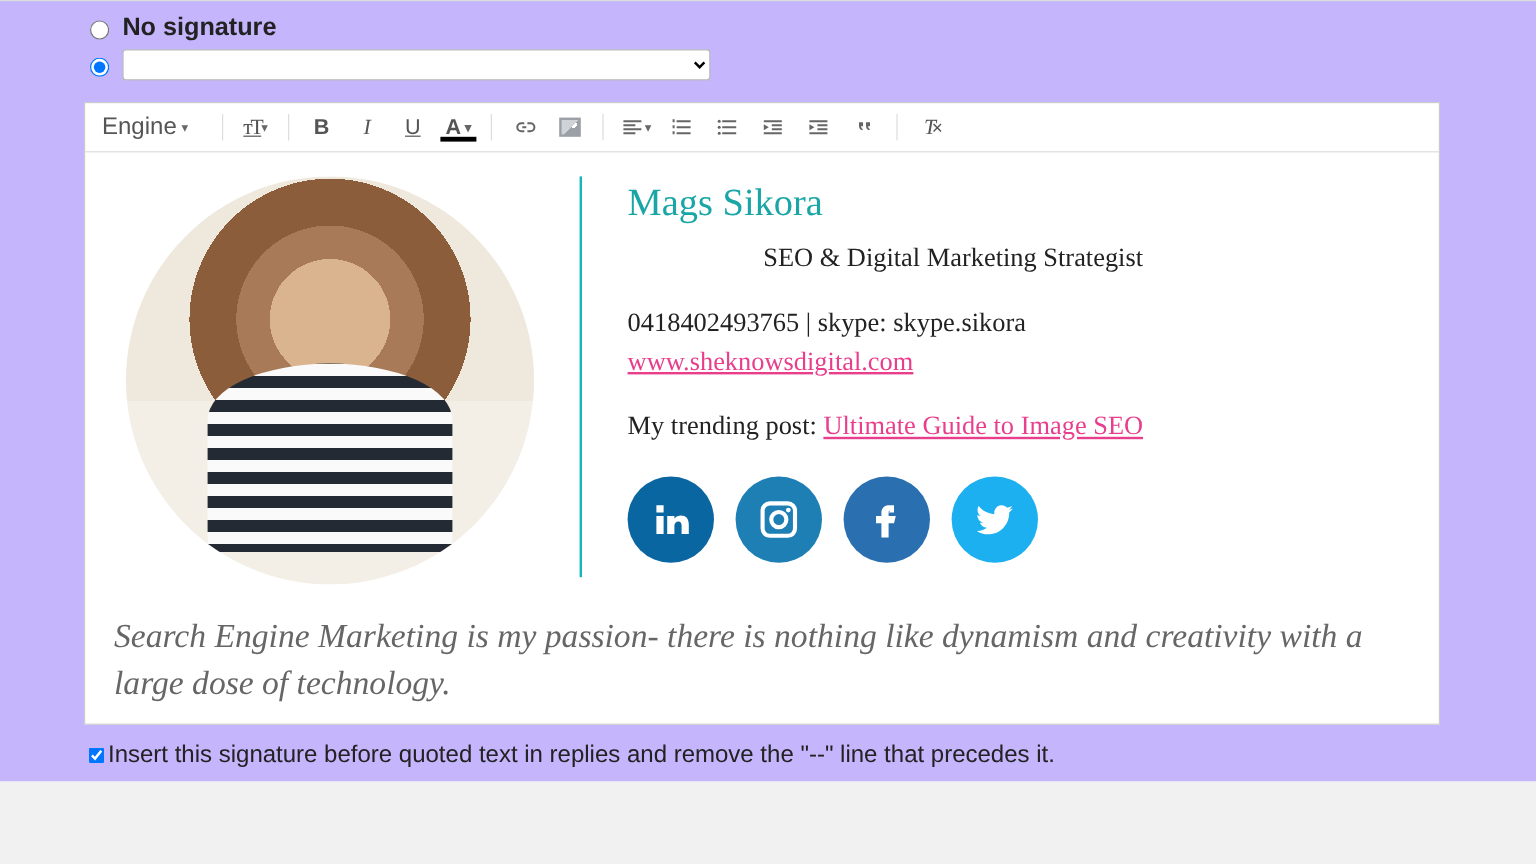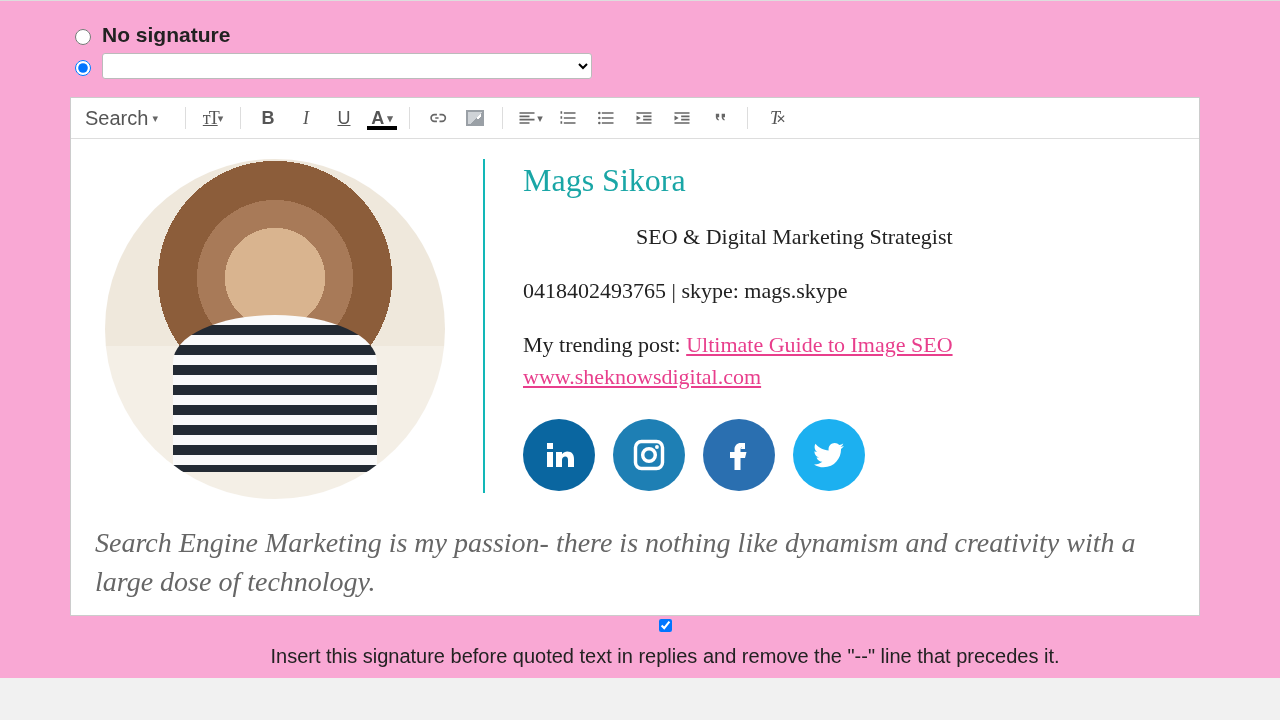--- a/index.html
+++ b/index.html
@@ -7,22 +7,22 @@
     margin: 0;
     font-family: Arial, Helvetica, sans-serif;
     background: #f1f1f1;
     width: 1280px;
     height: 720px;
     overflow: hidden;
     font-size: 16px;
     color: #222;
   }
   .page {
-    background: #f9a8d4;
-    padding: 16px 20px 10px 70px;
+    background: #c4b5fd;
+    padding: 4px 20px 10px 70px;
     border-top: 1px solid #ddd;
   }
   .radio-row {
     display: flex;
     align-items: center;
     gap: 8px;
     margin-top: 6px;
   }
   .radio-row label { font-size: 21px; }
   .bold { font-weight: bold; }
@@ -107,21 +107,21 @@
     margin-bottom:6px;
   }
   .info {
     padding-top:4px;
     font-size:22px;
     line-height:1.45;
   }
   .info .name {
     color:#1aa6a6;
     font-size:32px;
-    margin:0 0 18px 0;
+    margin:0 0 8px 0;
   }
   .info .title { margin:0 0 22px 0;text-align:right; }
   .pink { color:#e83e8c; text-decoration:underline; }
   .trend-label { }
   .socials {
     display:flex; gap:18px; margin-top:26px;
   }
   .sbtn {
     width:72px; height:72px; border-radius:50%;
     display:flex; align-items:center; justify-content:center;
@@ -133,24 +133,24 @@
   .fb { background:#2a6fb0;}
   .tw { background:#1cb0f0;}
   .tagline {
     font-style:italic;
     color:#666;
     font-size:28px;
     margin-top:24px;
     line-height:1.4;
   }
   .insert-row {
-    display:flex; align-items:center; gap:10px;
+    display:flex; align-items:center; 
+    margin-top:14px;
     font-size:20px;
     color:#222;
-    flex-direction:column;
   }
   .tri-down { font-size:11px; color:#666;}
   .font-size-icon { font-family:Georgia,serif; letter-spacing:-2px;text-decoration:underline;}
   .bold-i{ font-weight:bold;}
   .ital-i{ font-style:italic; font-family:Georgia,serif;}
   .under-i{ text-decoration:underline;}
   .colorA { position:relative; font-weight:bold;}
   .colorA .bar{ position:absolute; left:2px; right:2px; bottom:2px; height:4px; background:#000;}
   .img-placeholder{
     width:18px;height:16px;background:#9aa0a6;position:relative;
@@ -173,21 +173,21 @@
 
   <div class="radio-row">
     <input type="radio" class="radio" name="sigopt" checked="" style="">
     <select class="sig-select"></select>
   </div>
 
   <div class="editor-wrap">
 
     <div class="toolbar">
       <div class="font-picker">
-        <span>Search</span>
+        <span>Engine</span>
         <span class="tri-down">▾</span>
       </div>
       <div class="sep"></div>
 
       <div class="tbtn">
         <span class="font-size-icon">тT</span>
         <span class="tri-down">▾</span>
       </div>
       <div class="sep"></div>
 
@@ -258,26 +258,26 @@
     </div>
 
     <div class="signature-body">
       <div class="sig-top">
         <div class="avatar"></div>
         <div class="vline"></div>
         <div class="info">
           <div class="name">Mags Sikora</div>
           <div class="title">SEO &amp; Digital Marketing Strategist</div>
           <div>
-            <span>0418402493765</span><span> | </span><span>skype: </span><span>mags.skype</span>
+            <span>0418402493765</span><span> | </span><span>skype: </span><span>skype.sikora</span>
           </div>
+          <div><a href="#" class="pink">www.sheknowsdigital.com</a></div>
           <div style="margin-top:22px">
             <span class="trend-label">My trending post: </span><a href="#" class="pink">Ultimate Guide to Image SEO</a>
           </div>
-          <div><a href="#" class="pink">www.sheknowsdigital.com</a></div>
           <div class="socials">
             <a href="#" class="sbtn li">
               <svg viewBox="0 0 24 24">
                   <path d="M4 4h4v4H4zM4 10h4v10H4zM10 10h4v1.5c.8-1.2 2.2-1.8 3.6-1.8 2.8 0 4.4 1.8 4.4 5V20h-4v-4.7c0-1.4-.5-2.3-1.8-2.3-1.2 0-2.2.9-2.2 2.3V20h-4V10z"></path>
                 </svg>
             </a>
             <a href="#" class="sbtn ig">
               <svg viewBox="0 0 24 24">
                   <rect x="3" y="3" width="18" height="18" rx="4" fill="none" stroke="#fff" stroke-width="2.3"></rect>
                   <circle cx="12" cy="12" r="4.2" fill="none" stroke="#fff" stroke-width="2.3"></circle>

